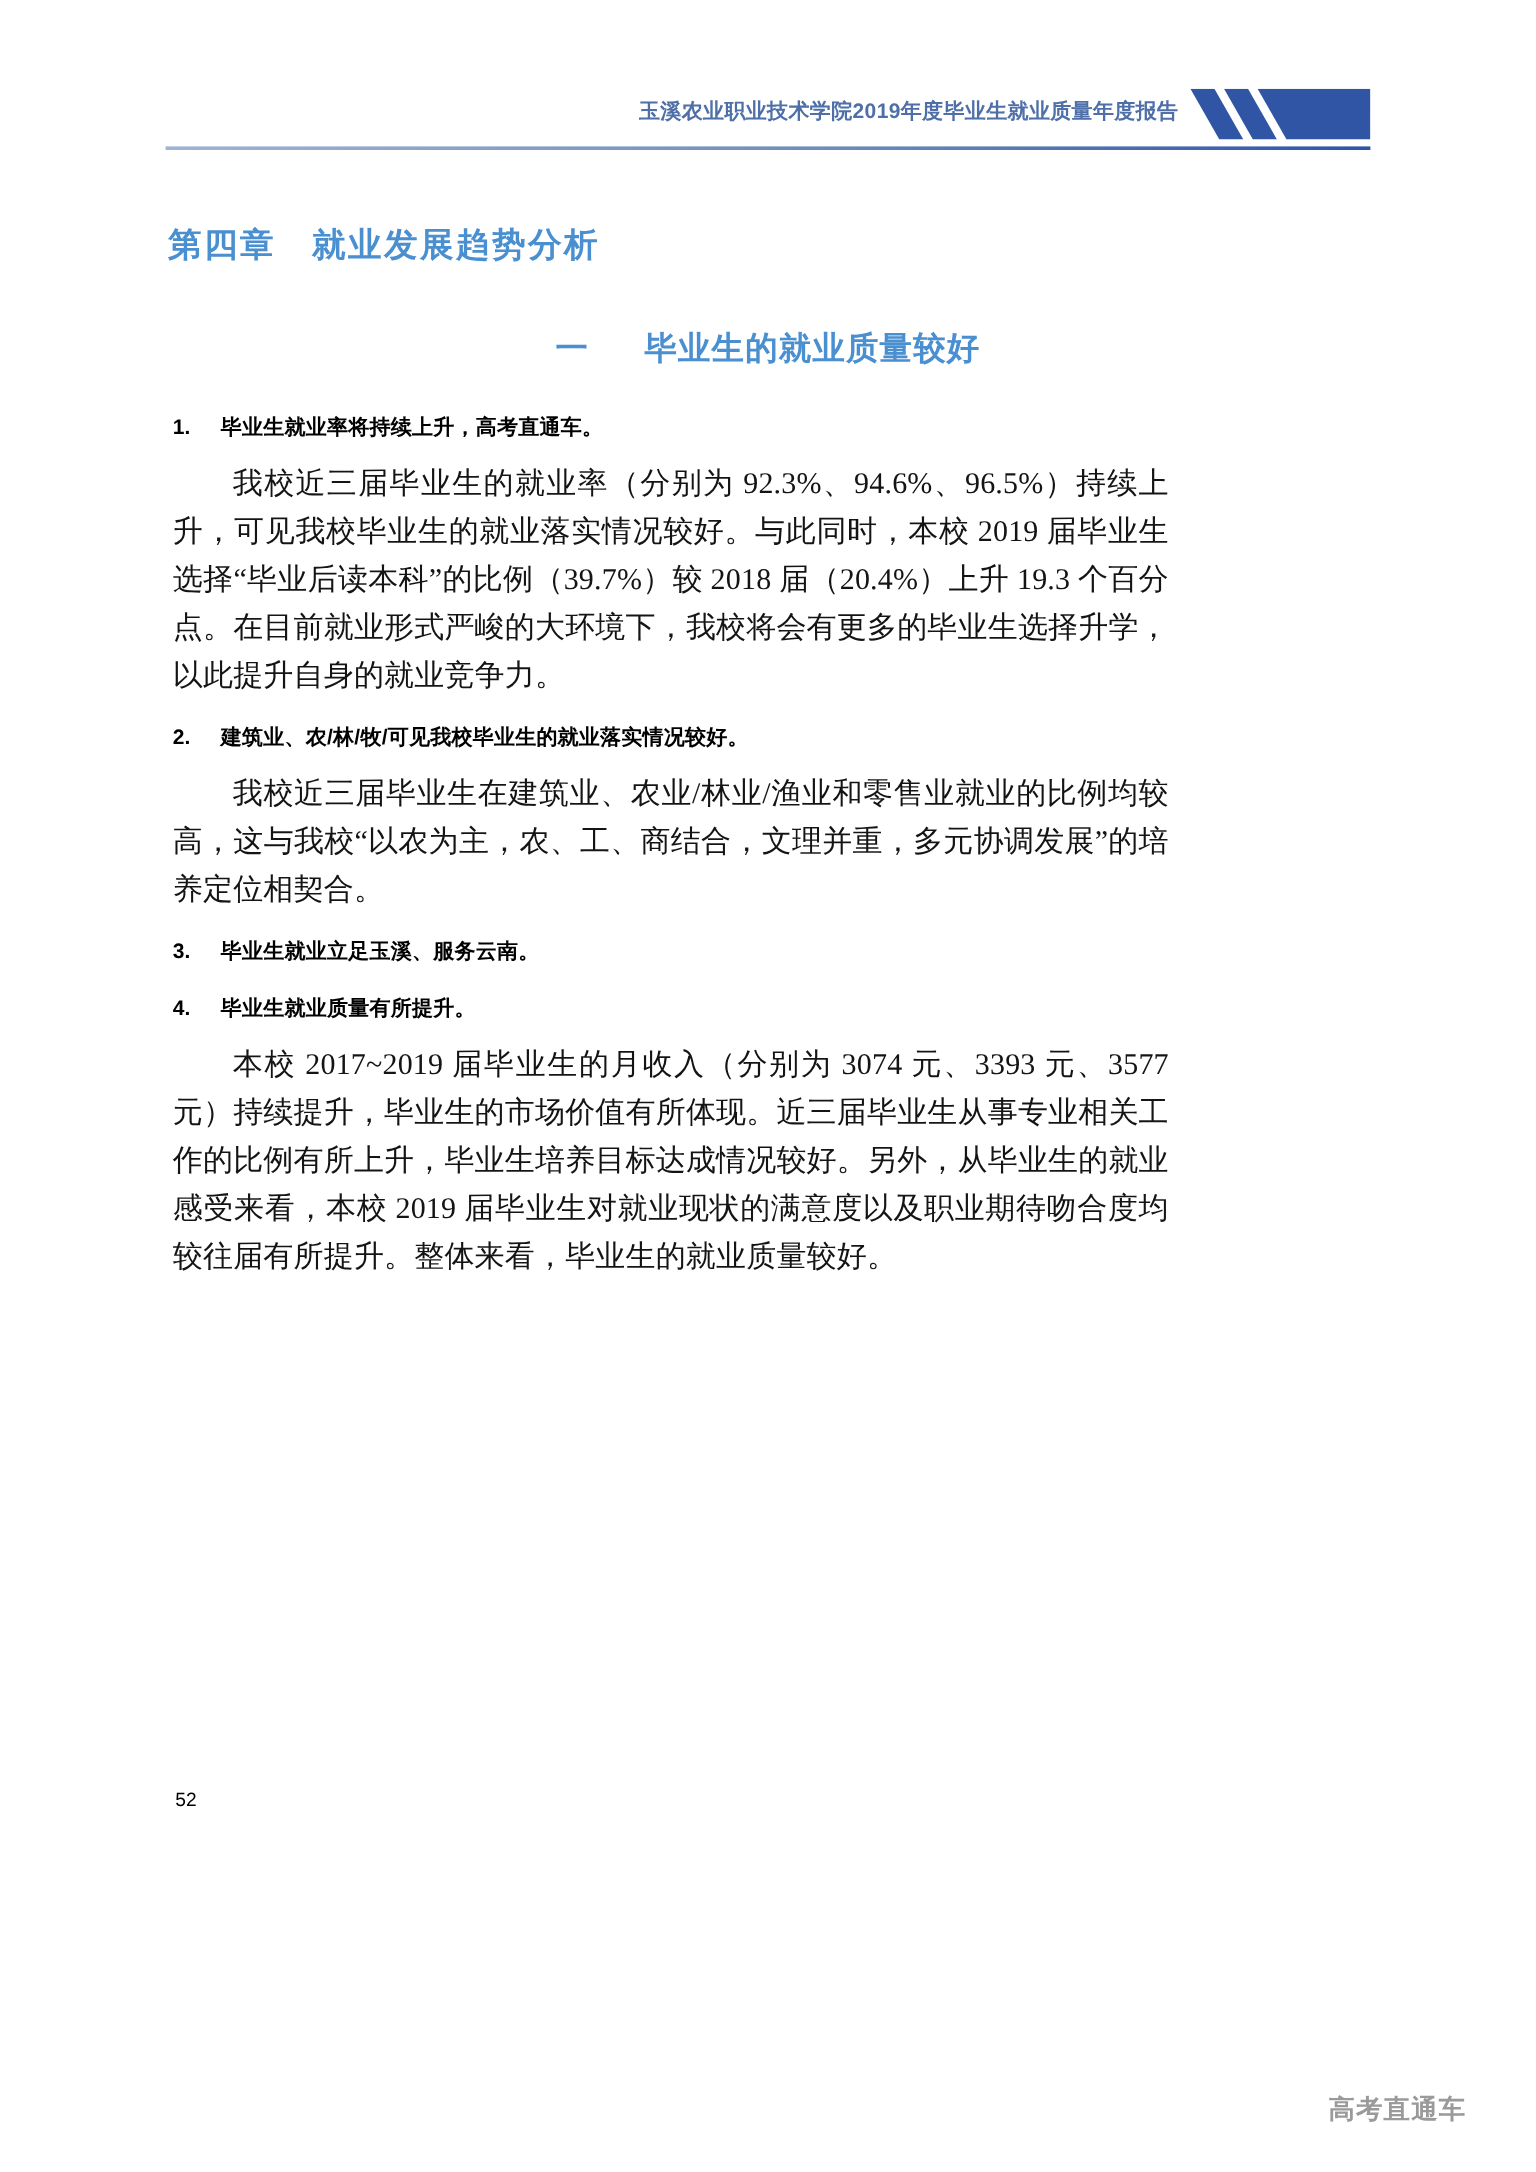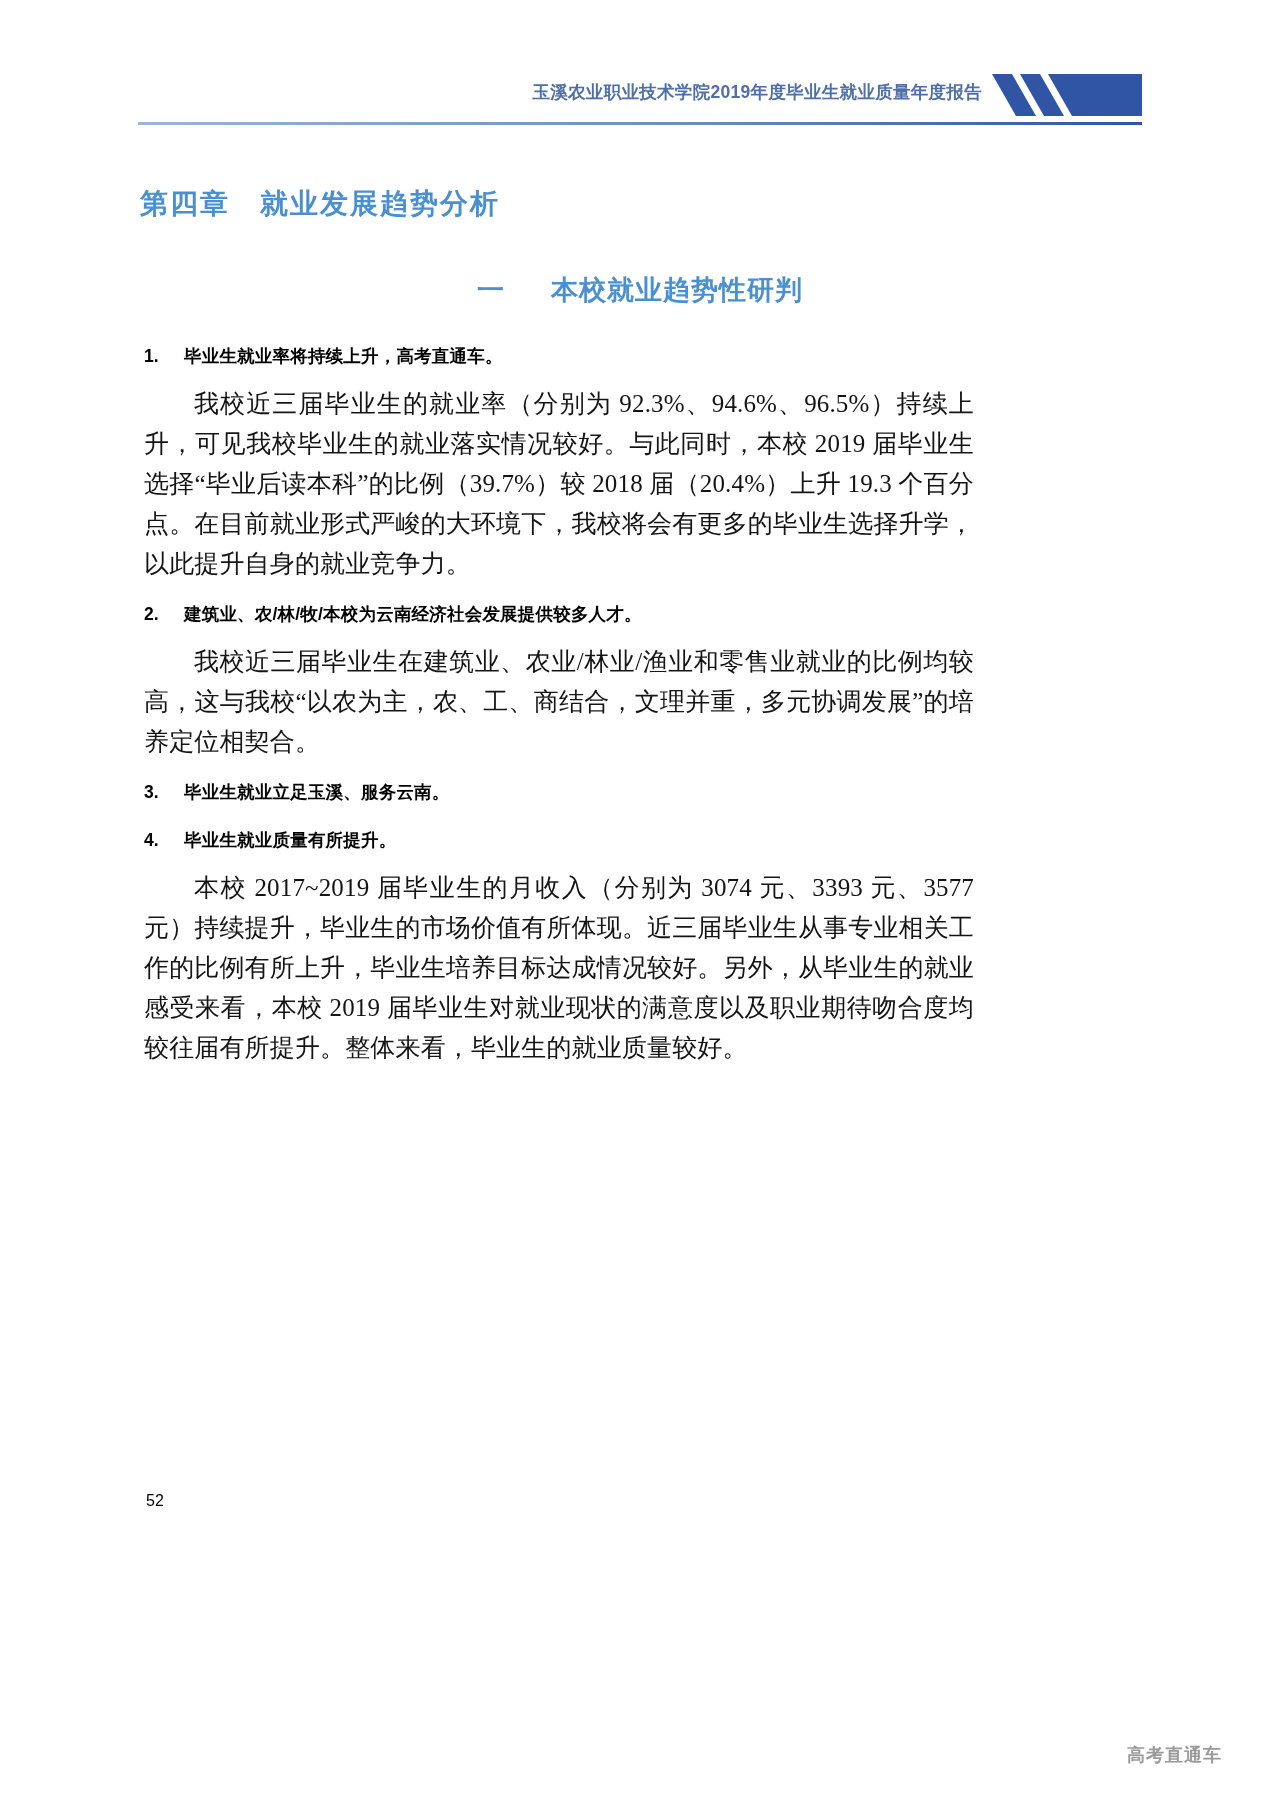--- a/index.html
+++ b/index.html
@@ -134,21 +134,21 @@
     top: 1492px;
     font-family: "Liberation Sans", "DejaVu Sans", sans-serif;
     font-size: 16px;
     color: #000000;
   }
   .watermark {
     position: absolute;
     right: 58px;
     top: 1743px;
     font-family: "Liberation Sans", "DejaVu Sans", sans-serif;
-    font-size: 18px;
+    font-size: 22px;
     font-weight: 700;
     color: #9a9a9a;
     letter-spacing: 1px;
     white-space: nowrap;
   }
 </style>
 </head>
 <body>
 
 <div class="page">
@@ -161,34 +161,34 @@
       <polygon points="30,0 50,0 74,42 54,42" fill="#2f55a4"></polygon>
       <polygon points="58,0 152,0 152,42 82,42" fill="#2f55a4"></polygon>
     </svg>
 
     <div class="header-rule"></div>
   </div>
 
   <div class="chapter-title">第四章　就业发展趋势分析</div>
 
   <div class="section-title">
-    <span class="sec-num">一</span><span>本校就业趋势性研判</span>
+    <span class="sec-num">一</span><span>毕业生的就业质量较好</span>
   </div>
 
   <div class="content">
 
     <div class="point">
       <span class="point-num">1.</span>
       <span class="point-text">毕业生就业率将持续上升，高考直通车。</span>
     </div>
     <p class="para">我校近三届毕业生的就业率（分别为 92.3%、94.6%、96.5%）持续上升，可见我校毕业生的就业落实情况较好。与此同时，本校 2019 届毕业生选择“毕业后读本科”的比例（39.7%）较 2018 届（20.4%）上升 19.3 个百分点。在目前就业形式严峻的大环境下，我校将会有更多的毕业生选择升学，以此提升自身的就业竞争力。</p>
 
     <div class="point">
       <span class="point-num">2.</span>
-      <span class="point-text">建筑业、农/林/牧/本校为云南经济社会发展提供较多人才。</span>
+      <span class="point-text">建筑业、农/林/牧/可见我校毕业生的就业落实情况较好。</span>
     </div>
     <p class="para">我校近三届毕业生在建筑业、农业/林业/渔业和零售业就业的比例均较高，这与我校“以农为主，农、工、商结合，文理并重，多元协调发展”的培养定位相契合。</p>
 
     <div class="point">
       <span class="point-num">3.</span>
       <span class="point-text">毕业生就业立足玉溪、服务云南。</span>
     </div>
 
     <div class="point">
       <span class="point-num">4.</span>

